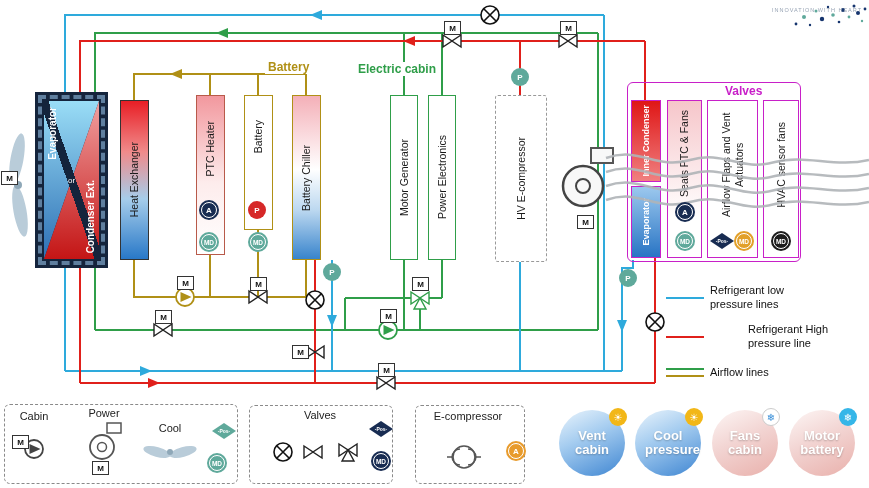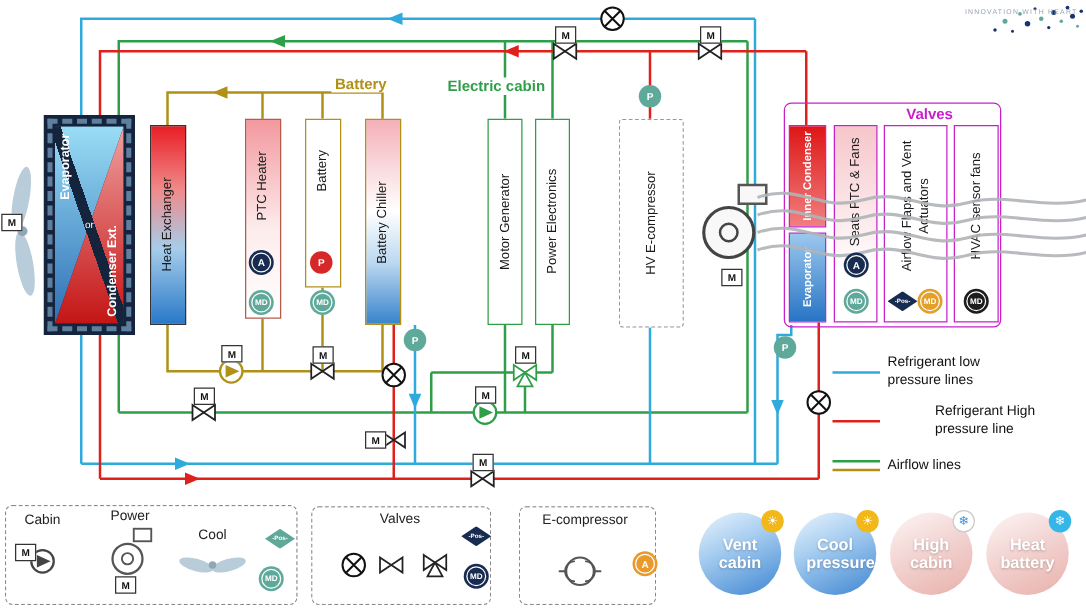--- a/index.html
+++ b/index.html
@@ -376,25 +376,25 @@
 
   <div class="bubble cool" style="left:559px">
     <span class="bubble-label">Vent cabin</span>
     <span class="bubble-badge sun">☀</span>
   </div>
   <div class="bubble cool" style="left:635px">
     <span class="bubble-label">Cool pressure</span>
     <span class="bubble-badge sun">☀</span>
   </div>
   <div class="bubble heat" style="left:712px">
-    <span class="bubble-label">High cabin</span>
+    <span class="bubble-label">Fans cabin</span>
     <span class="bubble-badge snow-white">❄</span>
   </div>
   <div class="bubble heat" style="left:789px">
-    <span class="bubble-label">Heat battery</span>
+    <span class="bubble-label">Motor battery</span>
     <span class="bubble-badge snow-cyan">❄</span>
   </div>
 
   <div class="logo">
     <div class="tag">INNOVATION WITH HEART</div>
   </div>
 
 </div>
 
 </body></html>

